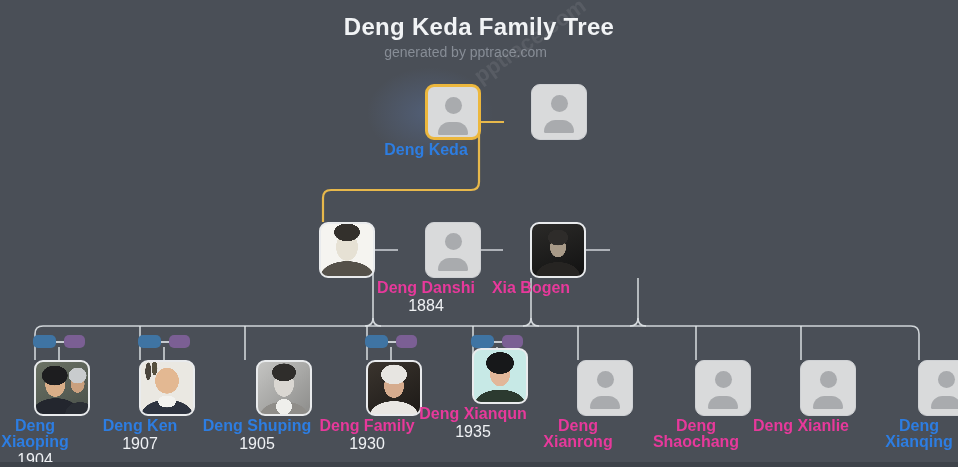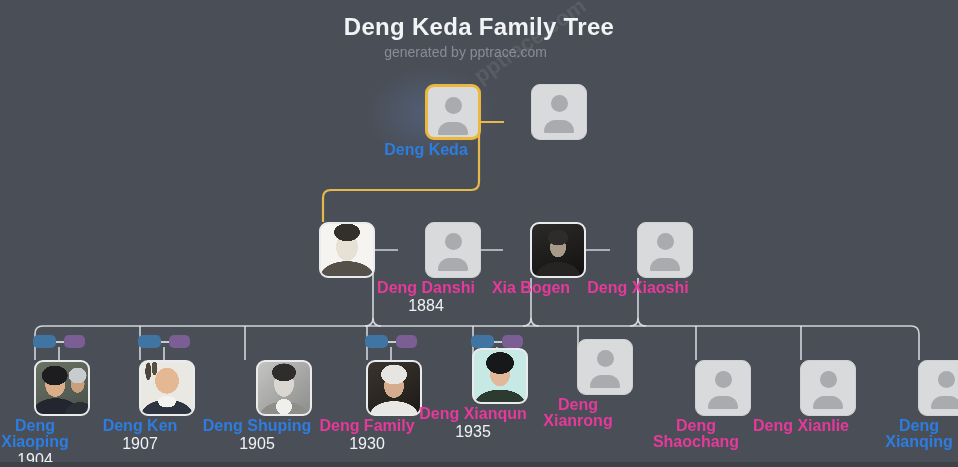--- a/index.html
+++ b/index.html
@@ -156,26 +156,20 @@
       <div class="pname female">Deng Danshi</div>
       <div class="pyear">1884</div>
     </div>
   </div>
   <div class="node" style="left:476px;top:222px">
     <div class="photo ph-xiabogen"></div>
     <div class="labels">
       <div class="pname female">Xia Bogen</div>
     </div>
   </div>
-  <div class="node" style="left:583px;top:222px">
-    <div class="photo plain ph-ph"></div>
-    <div class="labels">
-      <div class="pname female">Deng Xiaoshi</div>
-    </div>
-  </div>
 
   <div class="mico blue" style="left:33px;top:335px"></div>
   <div class="milink" style="left:56px;top:341px"></div>
   <div class="mico purple" style="left:64px;top:335px"></div>
 
   <div class="mico blue" style="left:138px;top:335px"></div>
   <div class="milink" style="left:161px;top:341px"></div>
   <div class="mico purple" style="left:169px;top:335px"></div>
 
   <div class="mico blue" style="left:365px;top:335px"></div>
@@ -214,21 +208,21 @@
       <div class="pyear">1930</div>
     </div>
   </div>
   <div class="node" style="left:418px;top:348px">
     <div class="photo ph-xianqun"></div>
     <div class="labels">
       <div class="pname female">Deng Xianqun</div>
       <div class="pyear">1935</div>
     </div>
   </div>
-  <div class="node" style="left:523px;top:339px">
+  <div class="node" style="left:523px;top:360px">
     <div class="photo plain ph-ph"></div>
     <div class="labels">
       <div class="pname female">Deng Xianrong</div>
     </div>
   </div>
   <div class="node" style="left:641px;top:360px">
     <div class="photo plain ph-ph"></div>
     <div class="labels">
       <div class="pname female">Deng Shaochang</div>
     </div>

